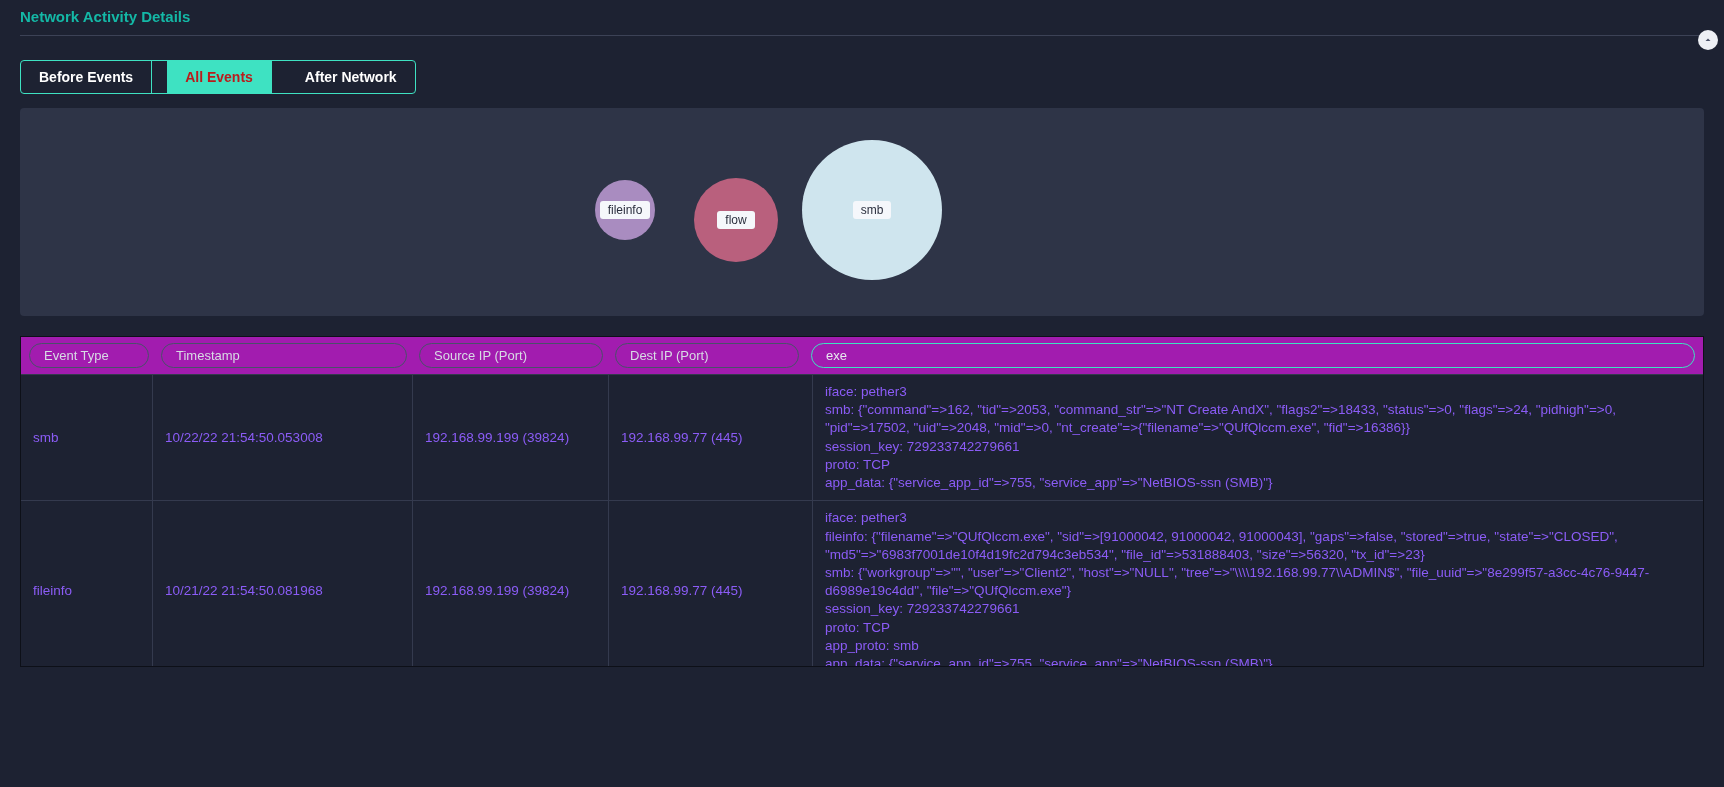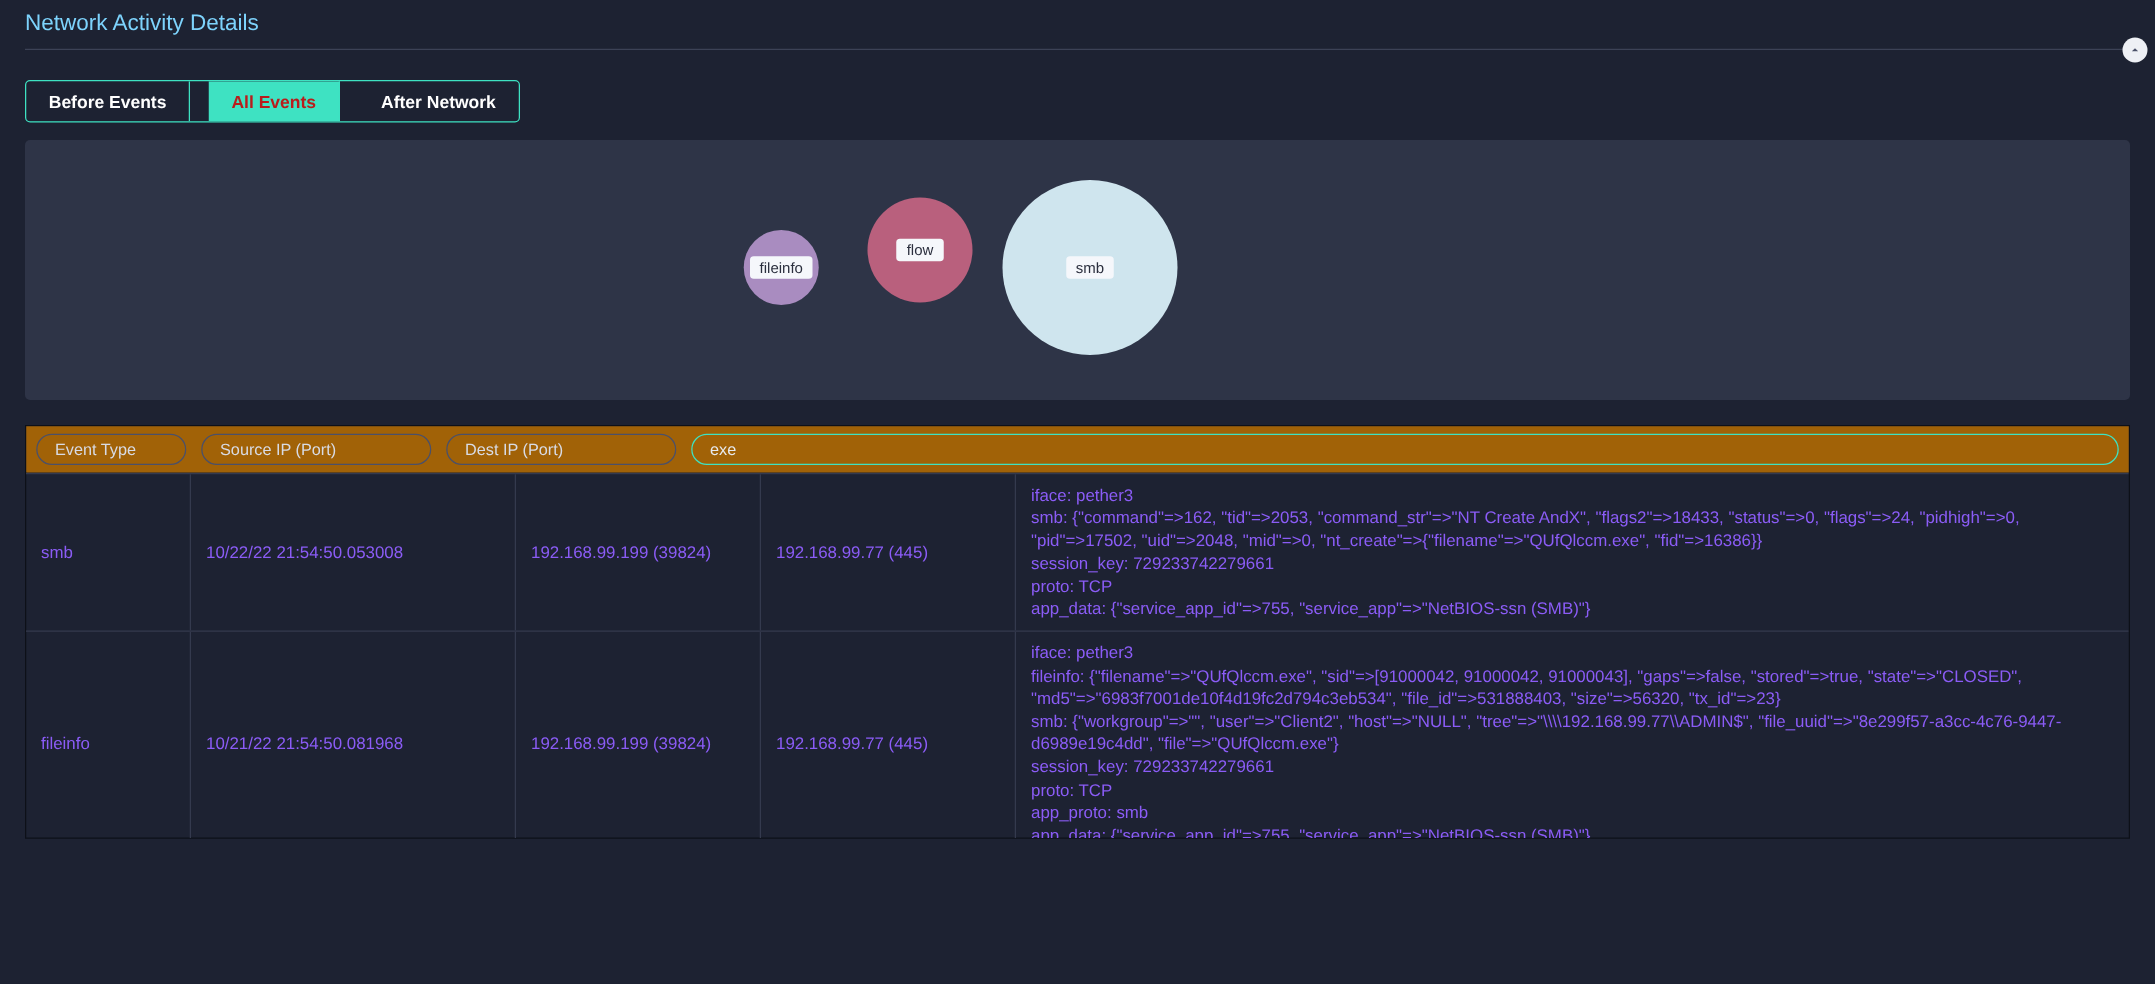--- a/index.html
+++ b/index.html
@@ -17,23 +17,23 @@
     overflow: hidden;
   }
   .container {
     padding: 0 10px;
   }
   .header-row {
     padding: 8px 10px 10px 10px;
     position: relative;
   }
   .title {
-    font-size: 18px;
-    font-weight: 400;
-    color: #7dd3fc;
+    font-size: 15px;
+    font-weight: 700;
+    color: #14b8a6;
   }
   .header-underline {
     height: 1px;
     background: #3c4256;
     margin-top: 10px;
   }
   .collapse-btn {
     position: absolute;
     right: -4px;
     top: 30px;
@@ -102,37 +102,37 @@
     height: 60px;
     background: #a98cc0;
     left: 575px;
     top: 72px;
   }
   .bubble-flow {
     width: 84px;
     height: 84px;
     background: #b9607d;
     left: 674px;
-    top: 46px;
+    top: 70px;
   }
   .bubble-smb {
     width: 140px;
     height: 140px;
     background: #cfe5ee;
     left: 782px;
     top: 32px;
   }
   .table-wrap {
     margin: 20px 10px 0 10px;
     border: 1px solid #0d1018;
     background: #1d2232;
   }
   .thead-row {
     display: flex;
-    background: #a16207;
+    background: #a21caf;
     padding: 6px 8px;
     align-items: center;
     gap: 12px;
   }
   .th-pill {
     border: 1px solid #4a506a;
     border-radius: 14px;
     padding: 4px 14px;
     color: #d8dbe5;
     font-size: 13px;
@@ -219,20 +219,21 @@
       <span class="label">flow</span>
     </div>
     <div class="bubble bubble-smb">
       <span class="label">smb</span>
     </div>
   </div>
 
   <div class="table-wrap">
     <div class="thead-row">
       <div class="th-pill col-type">Event Type</div>
+      <div class="th-pill col-ts">Timestamp</div>
       <div class="th-pill col-sip">Source IP (Port)</div>
       <div class="th-pill col-dip">Dest IP (Port)</div>
       <input class="th-pill col-info" type="text" value="exe" style="">
     </div>
     <div class="tbody" id="tbody">
         <div class="row">
           <div class="cell col-type">smb</div>
           <div class="cell col-ts">10/22/22 21:54:50.053008</div>
           <div class="cell col-sip">192.168.99.199 (39824)</div>
           <div class="cell col-dip">192.168.99.77 (445)</div>

